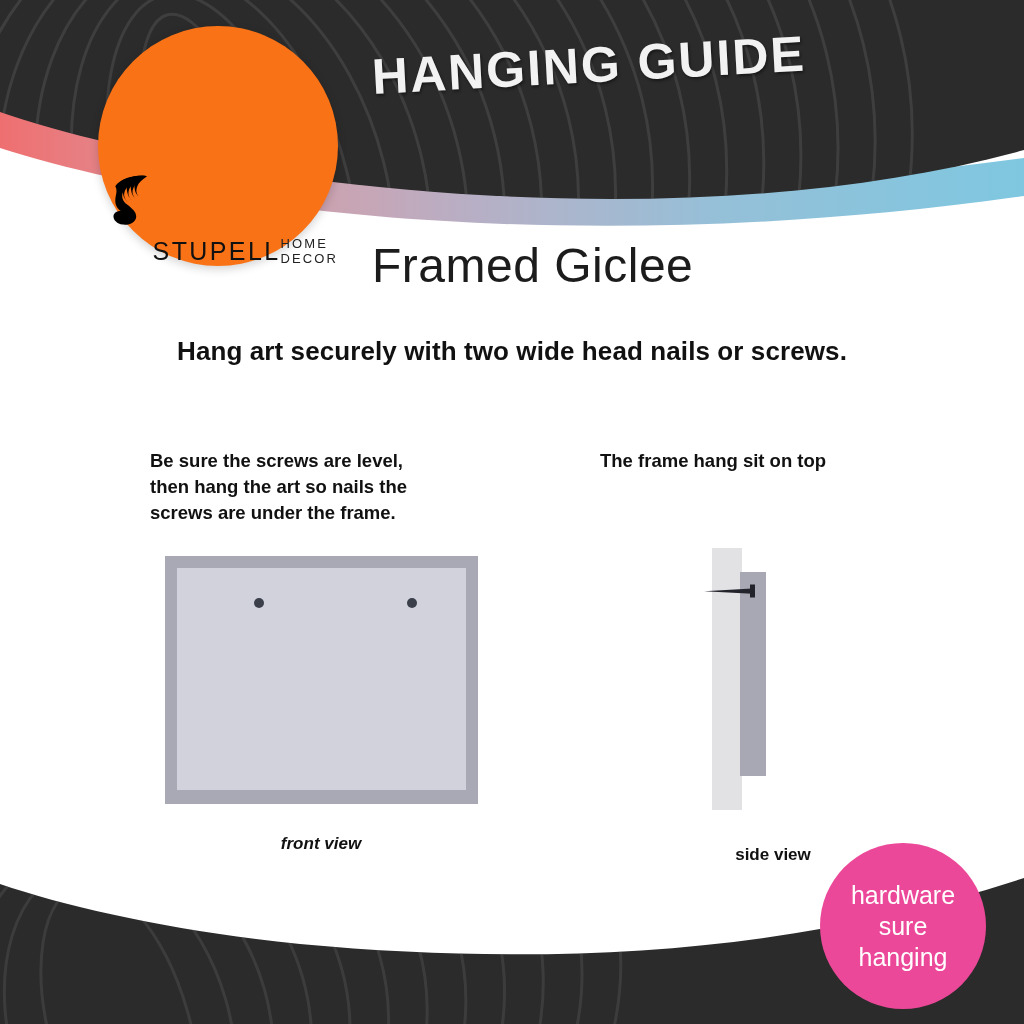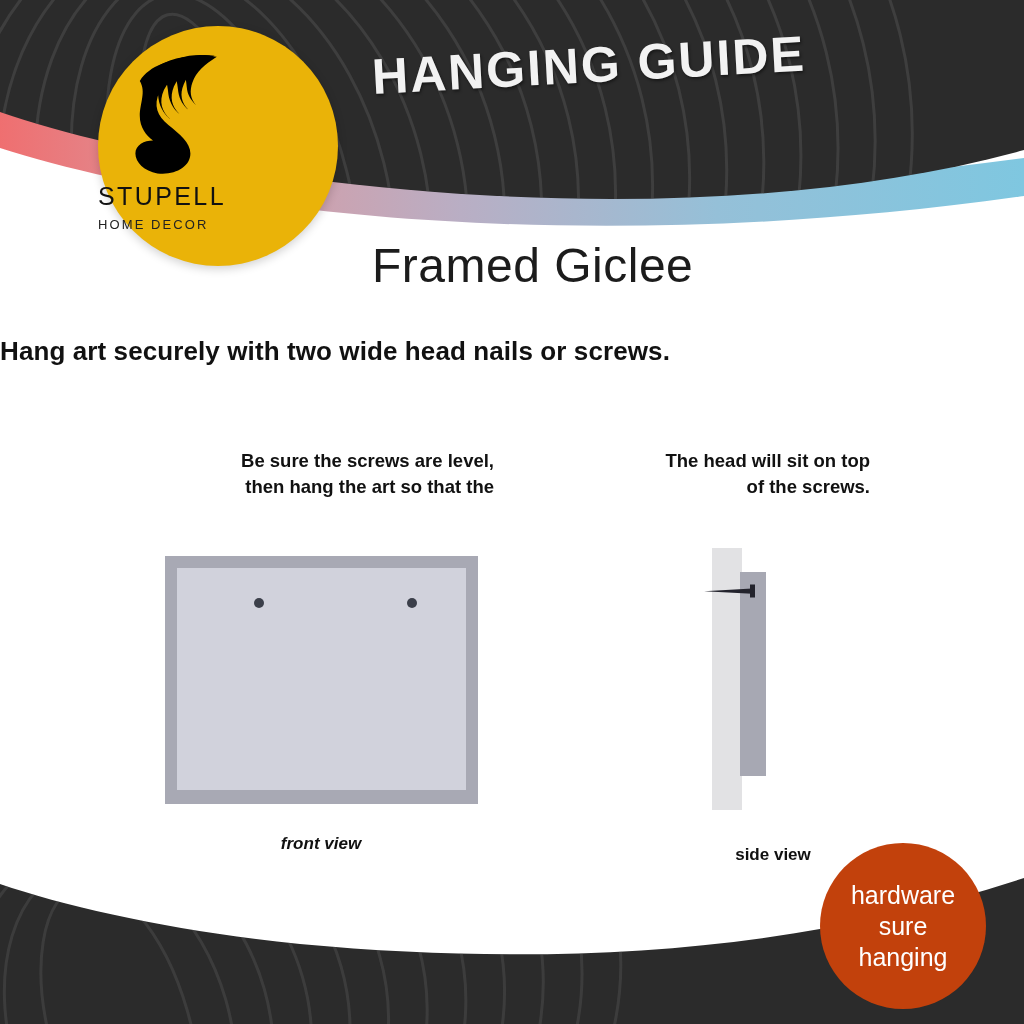--- a/index.html
+++ b/index.html
@@ -5,22 +5,22 @@
   html,body{margin:0;padding:0;background:#fff;}
   body{width:1024px;height:1024px;font-family:"Liberation Sans",sans-serif;}
   #page{position:relative;width:1024px;height:1024px;overflow:hidden;background:#ffffff;}
 
   
   .wave-layer{position:absolute;left:0;top:0;width:1024px;height:1024px;pointer-events:none;}
 
   
   .logo-badge{
     position:absolute;left:98px;top:26px;width:240px;height:240px;border-radius:50%;
-    background:#eab308;box-shadow:0 3px 10px rgba(0,0,0,.18);
-    display:flex;flex-direction:column;align-items:flex-start;justify-content:flex-start;
+    background:#f97316;box-shadow:0 3px 10px rgba(0,0,0,.18);
+    display:flex;flex-direction:row;align-items:flex-end;justify-content:flex-start;
     z-index:6;
   }
   .logo-mark{width:132px;height:132px;margin-top:22px;}
   .logo-name{
     font-size:25px;letter-spacing:2.4px;color:#111;margin-top:2px;font-weight:400;
     font-family:"Liberation Sans",sans-serif;
   }
   .logo-sub{
     font-size:13px;letter-spacing:2.1px;color:#222;margin-top:6px;font-weight:400;
     font-family:"Liberation Sans",sans-serif;
@@ -36,28 +36,28 @@
   }
 
   
   .product-type{
     position:absolute;left:372px;top:238px;
     font-size:48px;color:#1c1c1c;font-weight:400;letter-spacing:.5px;
   }
 
   
   .main-instruction{
-    position:absolute;left:0;top:336px;width:1024px;text-align:left;
+    position:absolute;left:0;top:336px;width:1024px;text-align:center;
     font-size:26px;color:#111;font-weight:600;letter-spacing:.1px;
   }
 
   
   .caption{
     position:absolute;font-size:18.5px;line-height:26px;color:#111;font-weight:600;
-    text-align:right;
+    text-align:left;
   }
   .caption-left{left:150px;top:448px;width:344px;}
   .caption-right{left:600px;top:448px;width:270px;}
 
   
   .front-view{
     position:absolute;left:165px;top:556px;width:313px;height:248px;
     background:#a8a9b4;
   }
   .front-view-inner{
@@ -83,21 +83,21 @@
   
   .view-label{
     position:absolute;font-size:17px;color:#111;font-weight:600;text-align:center;
   }
   .label-front{left:221px;top:834px;width:200px;font-style:italic;}
   .label-side{left:683px;top:845px;width:180px;}
 
   
   .hw-badge{
     position:absolute;left:820px;top:843px;width:166px;height:166px;border-radius:50%;
-    background:#c2410c;color:#ffffff;z-index:7;
+    background:#ec4899;color:#ffffff;z-index:7;
     display:flex;flex-direction:column;align-items:center;justify-content:center;
     line-height:31px;font-size:25px;font-weight:400;
   }
   .hw-badge span{display:block;text-align:center;}
 </style>
 </head>
 <body>
 
 <div id="page">
 
@@ -186,26 +186,26 @@
   </div>
 
   <div class="header-title">HANGING GUIDE</div>
 
   <div class="product-type">Framed Giclee</div>
 
   <div class="main-instruction">Hang art securely with two wide head nails or screws.</div>
 
   <div class="caption caption-left">
     <div>Be sure the screws are level,</div>
-    <div>then hang the art so that the</div>
+    <div>then hang the art so nails the</div>
+    <div>screws are under the frame.</div>
   </div>
 
   <div class="caption caption-right">
-    <div>The head will sit on top</div>
-    <div>of the screws.</div>
+    <div>The frame hang sit on top</div>
   </div>
 
   <div class="front-view">
     <div class="front-view-inner">
       <div class="screw-dot screw-dot-left"></div>
       <div class="screw-dot screw-dot-right"></div>
     </div>
   </div>
 
   <div class="side-view">

